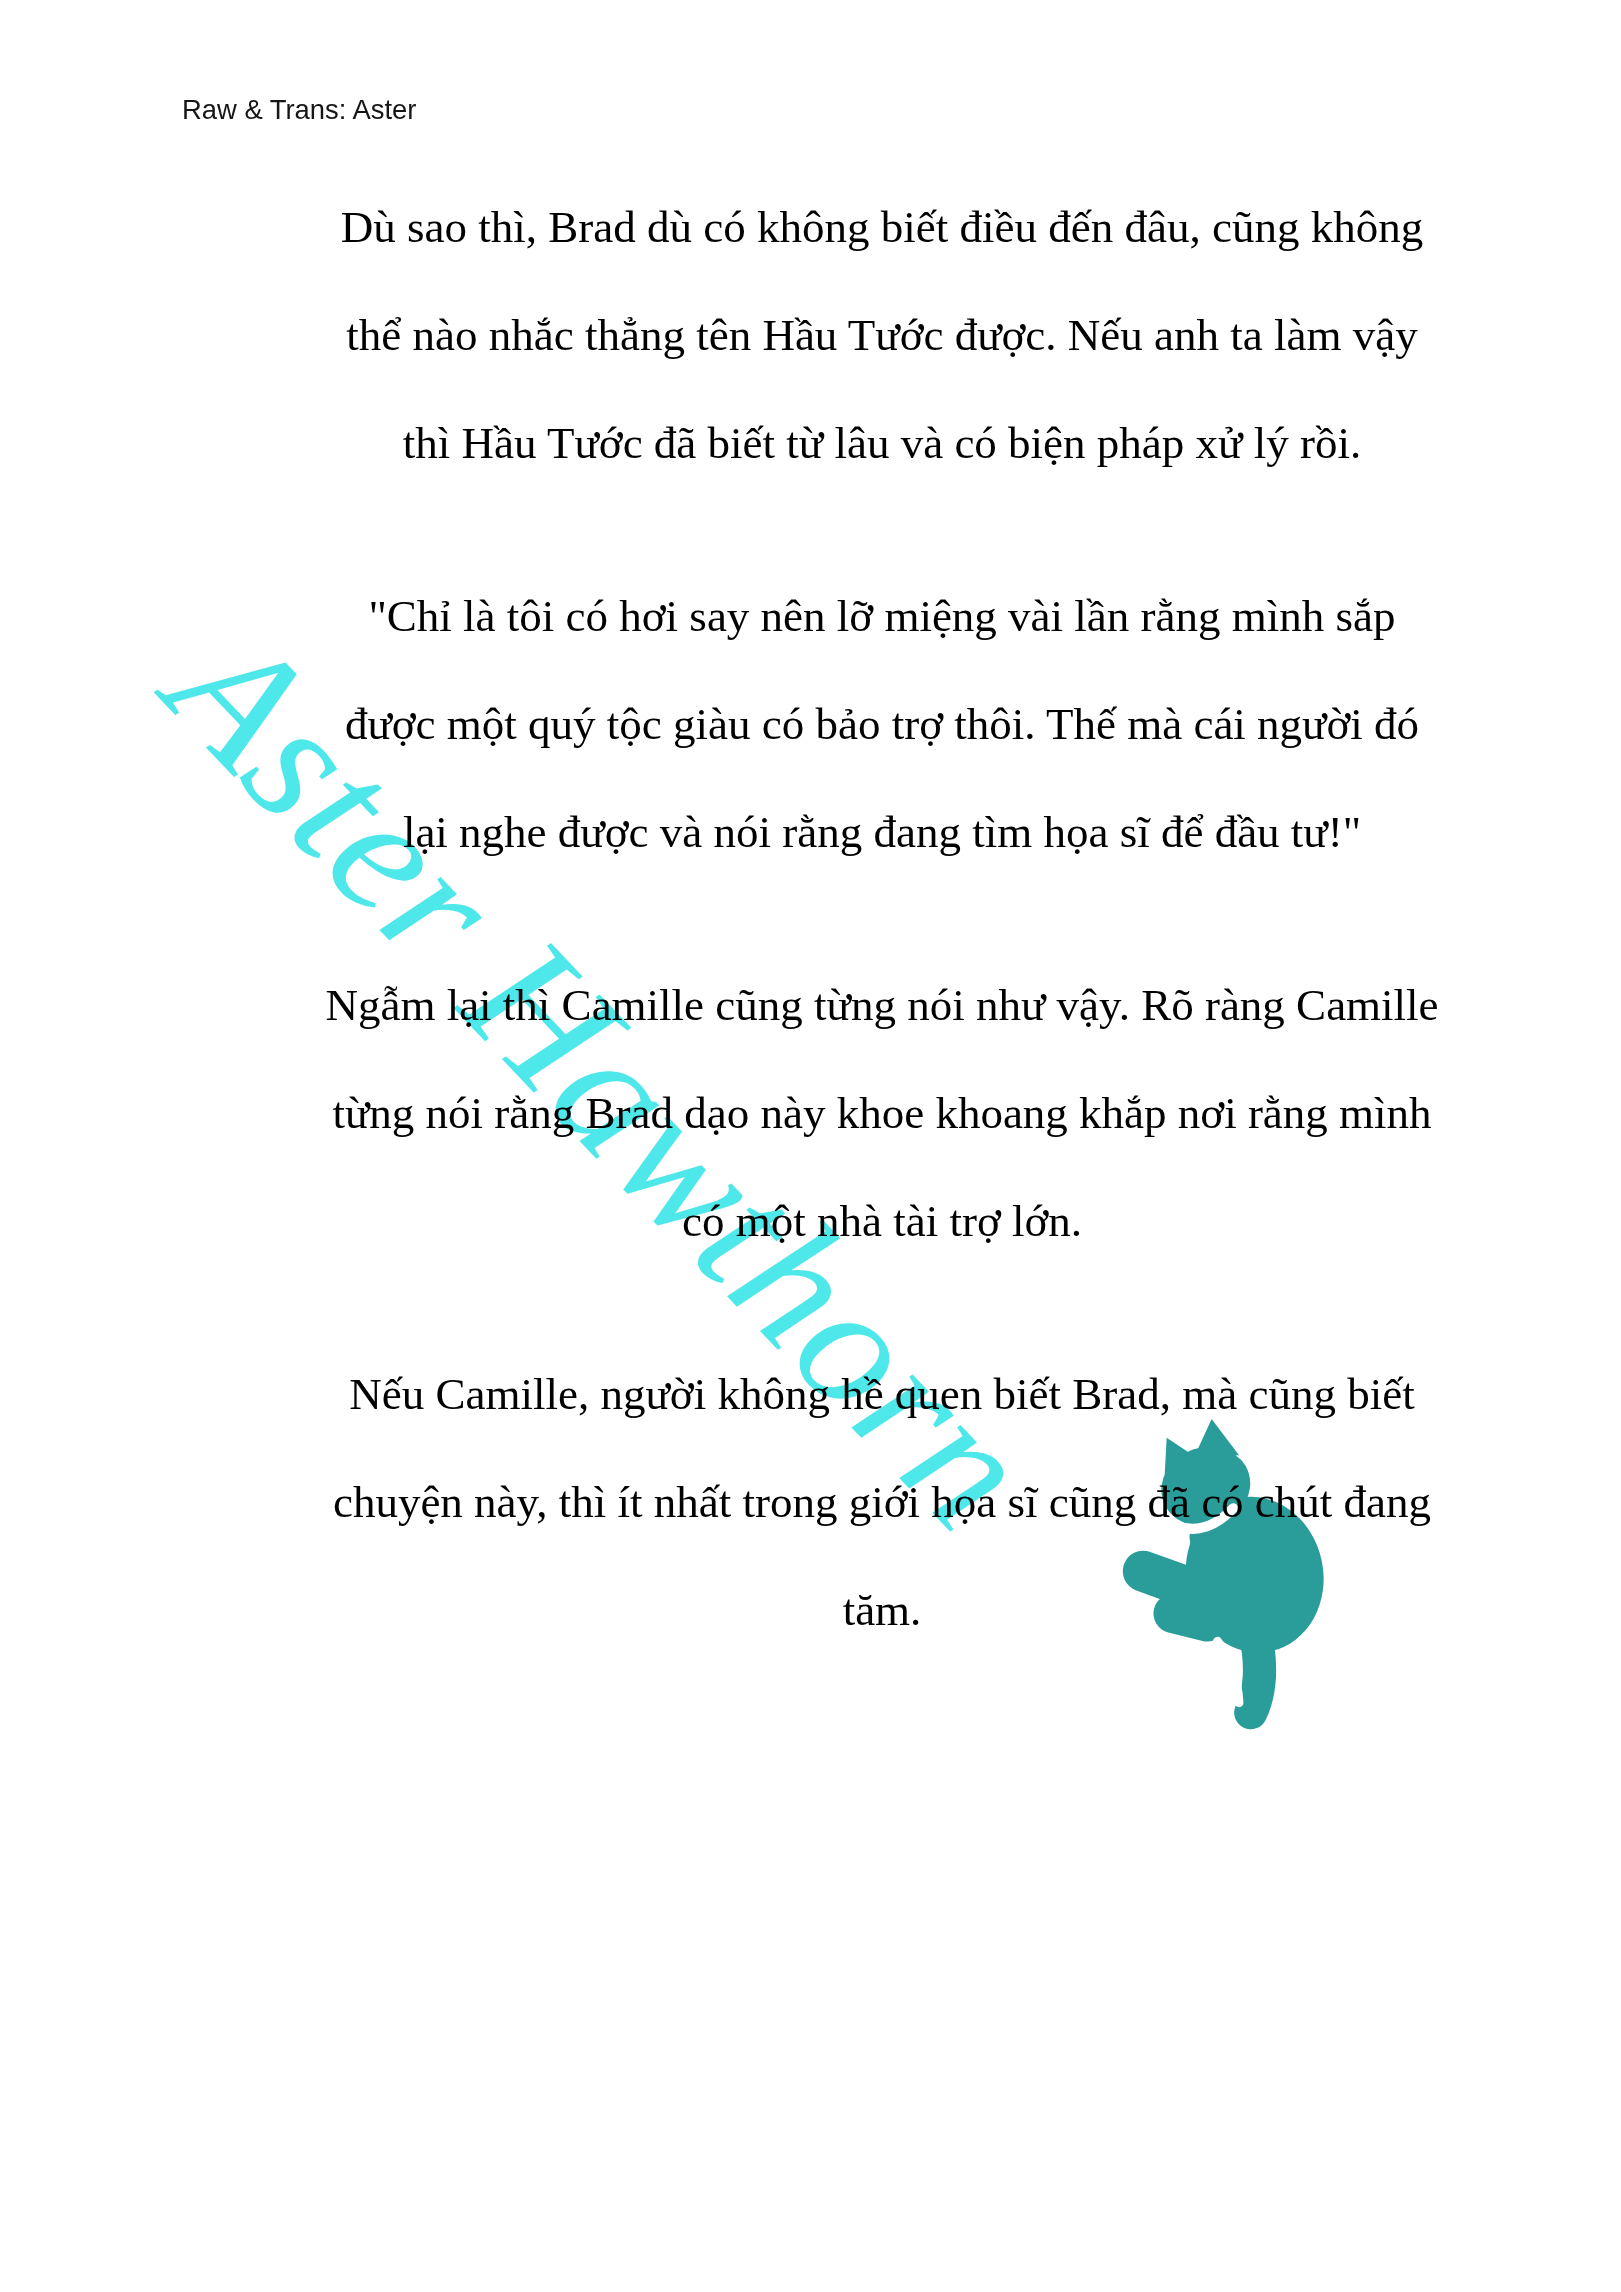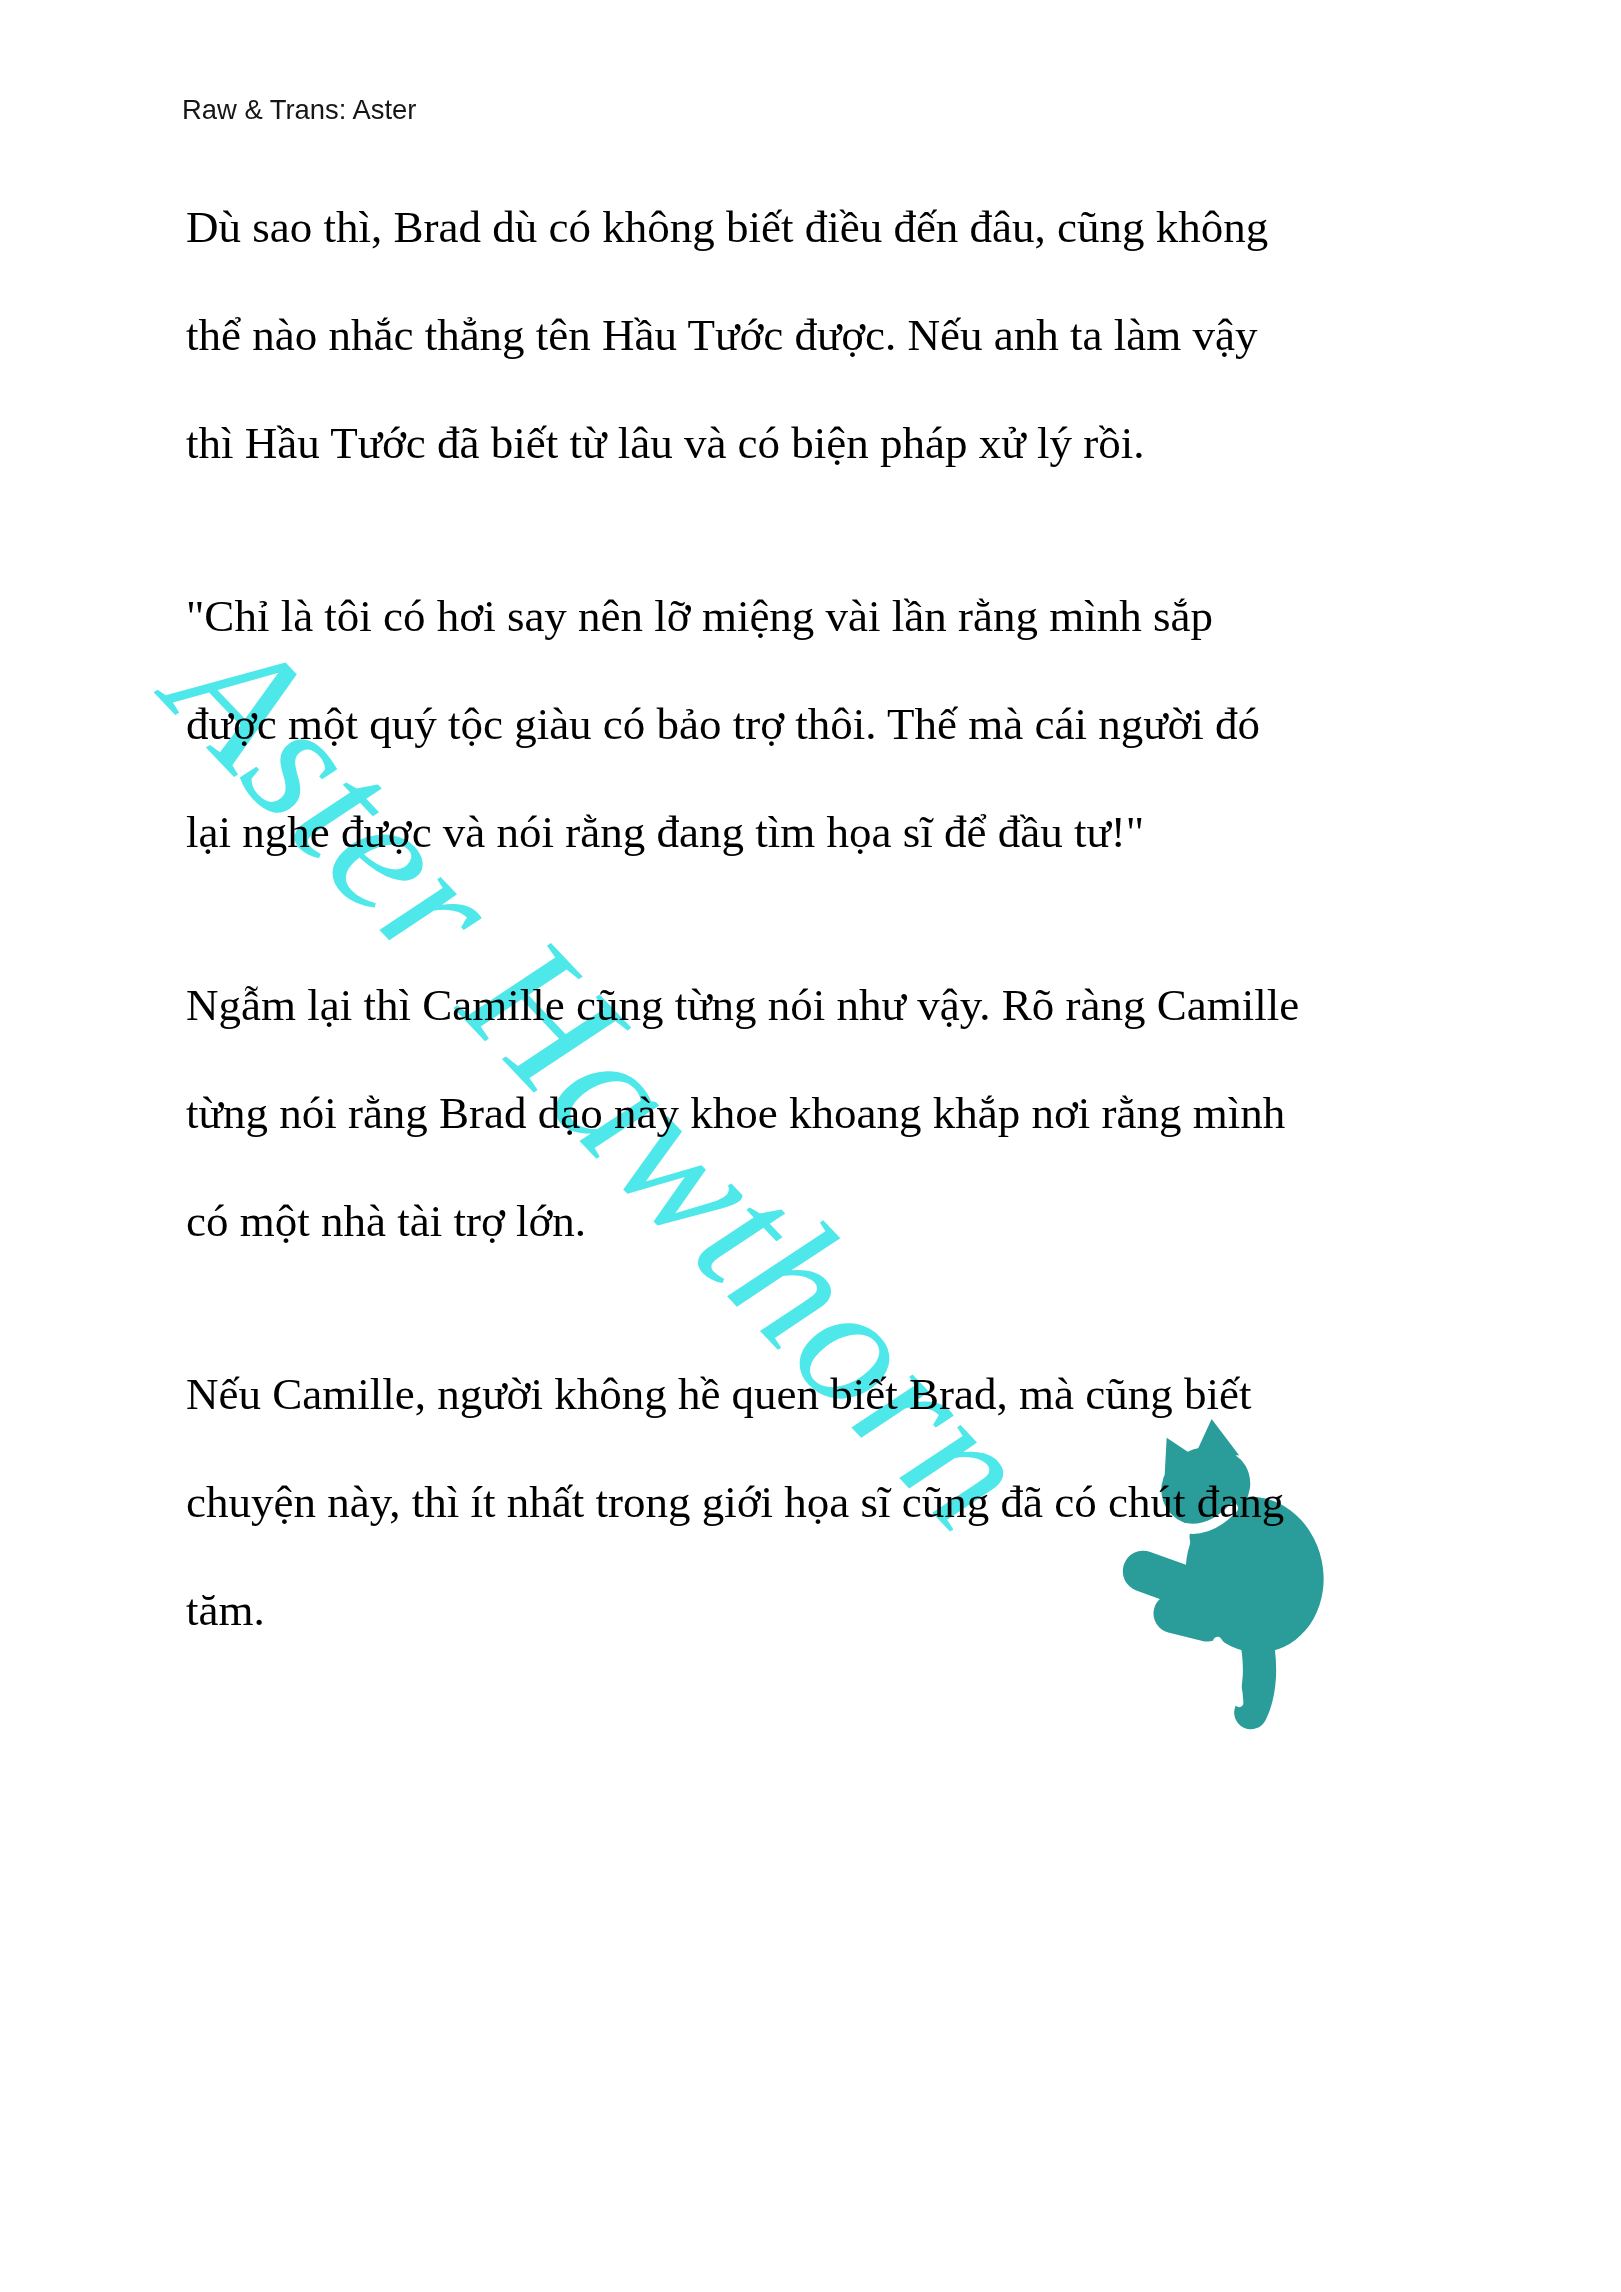--- a/index.html
+++ b/index.html
@@ -48,20 +48,21 @@
     top: 173px;
     width: 1392px;
     font-size: 45px;
     line-height: 108px;
     color: #000000;
     z-index: 2;
   }
   .content p {
     margin: 0 0 65px 0;
     white-space: pre-line;
+    text-align: center;
   }
 </style>
 </head>
 <body>
 
 <div class="page">
 
   <div class="header-credit">Raw &amp; Trans: Aster</div>
 
   <div class="watermark">Aster Hawthorn</div>

